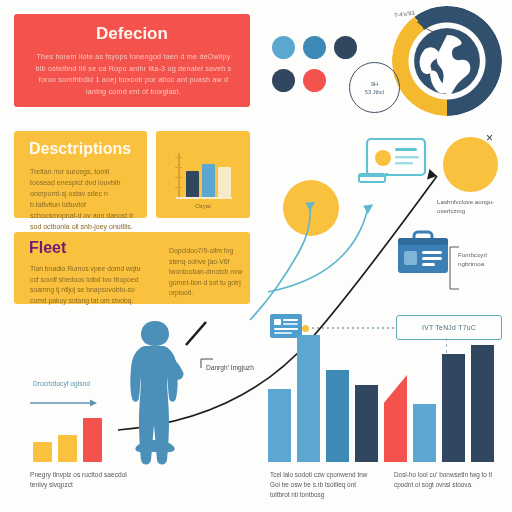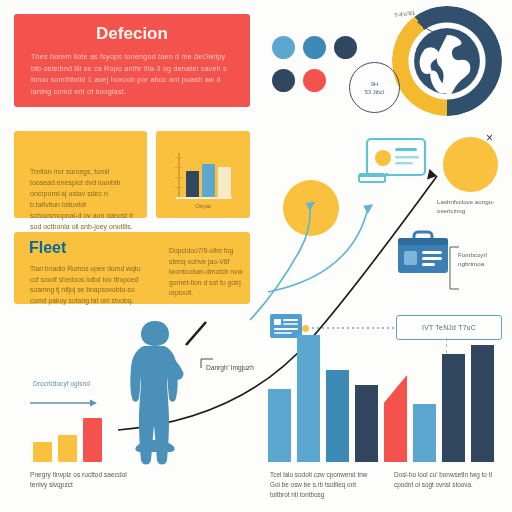--- a/index.html
+++ b/index.html
@@ -17,21 +17,21 @@
   
   .card{position:absolute;border-radius:3px;}
   #detection-card{left:14px;top:14px;width:236px;height:93px;background:#f4524d;}
   #detection-title{
     position:absolute;top:10px;left:0;width:100%;text-align:center;
     font-size:17px;font-weight:700;color:#fff7ef;filter:blur(0.5px);
   }
   #detection-body{
     position:absolute;top:37px;left:17px;right:14px;
     font-size:7.2px;line-height:11.5px;color:#f7c9bf;filter:blur(0.5px);
-    text-align:left;
+    text-align:center;
   }
 
   #descriptions-card{left:14px;top:131px;width:133px;height:87px;background:#f9c13e;}
   #descriptions-title{
     position:absolute;top:9px;left:15px;font-size:16px;font-weight:700;
     color:#fffaf0;filter:blur(0.5px);
   }
   #descriptions-body{
     position:absolute;top:35px;left:16px;right:12px;
     font-size:7px;line-height:11px;color:#8a6a24;filter:blur(0.5px);
@@ -44,21 +44,21 @@
   .mbar{position:absolute;bottom:0;border-radius:1px 1px 0 0;}
   #mini-bars{position:absolute;left:30px;top:22px;width:52px;height:44px;}
   #mini-caption{
     position:absolute;bottom:9px;left:0;width:100%;text-align:center;
     font-size:6px;color:#8a6a24;filter:blur(0.5px);
   }
 
   #fleet-card{left:14px;top:232px;width:236px;height:72px;background:#f9c13e;}
   #fleet-title{
     position:absolute;top:7px;left:15px;font-size:16px;font-weight:700;
-    color:#0369a1;filter:blur(0.5px);
+    color:#701a75;filter:blur(0.5px);
   }
   #fleet-body{
     position:absolute;top:32px;left:16px;width:118px;
     font-size:6.8px;line-height:10.5px;color:#8a6a24;filter:blur(0.5px);
   }
   #fleet-side-note{
     position:absolute;top:14px;left:155px;width:80px;
     font-size:6.8px;line-height:10.5px;color:#8a6a24;filter:blur(0.5px);
   }
 
@@ -164,20 +164,21 @@
 <body>
 
 <div class="canvas">
 
   <div class="card" id="detection-card">
     <div id="detection-title">Defecion</div>
     <div id="detection-body" class="btxt">Thes horem llote as fsyops tonengod taen d me deOwlipy blb osteibnd lill se ca Ropo anthr lita-3 og  denatel saveh s foroo somthbdld 1 aoej hoxcob por aboc ant puash aw d lanlng comd ent of boxglast.</div>
   </div>
 
   <div class="card" id="descriptions-card">
+    <div id="descriptions-title">Desctriptions</div>
     <div id="descriptions-body">Treltan /ror surcegs, tomil toosead enespict dvd louvblb oncrpomt-sj ostav sdec n b.taltvitun loltuvtof schoosmopnal-d ov aon danost tr sod octbonla oll snb-joey onutllis.</div>
   </div>
 
   <div class="card" id="minichart-card">
     <div id="mini-axis">
       <div class="tick" style="top:4px"></div>
       <div class="tick" style="top:14px"></div>
       <div class="tick" style="top:24px"></div>
       <div class="tick" style="top:34px"></div>
     </div>

